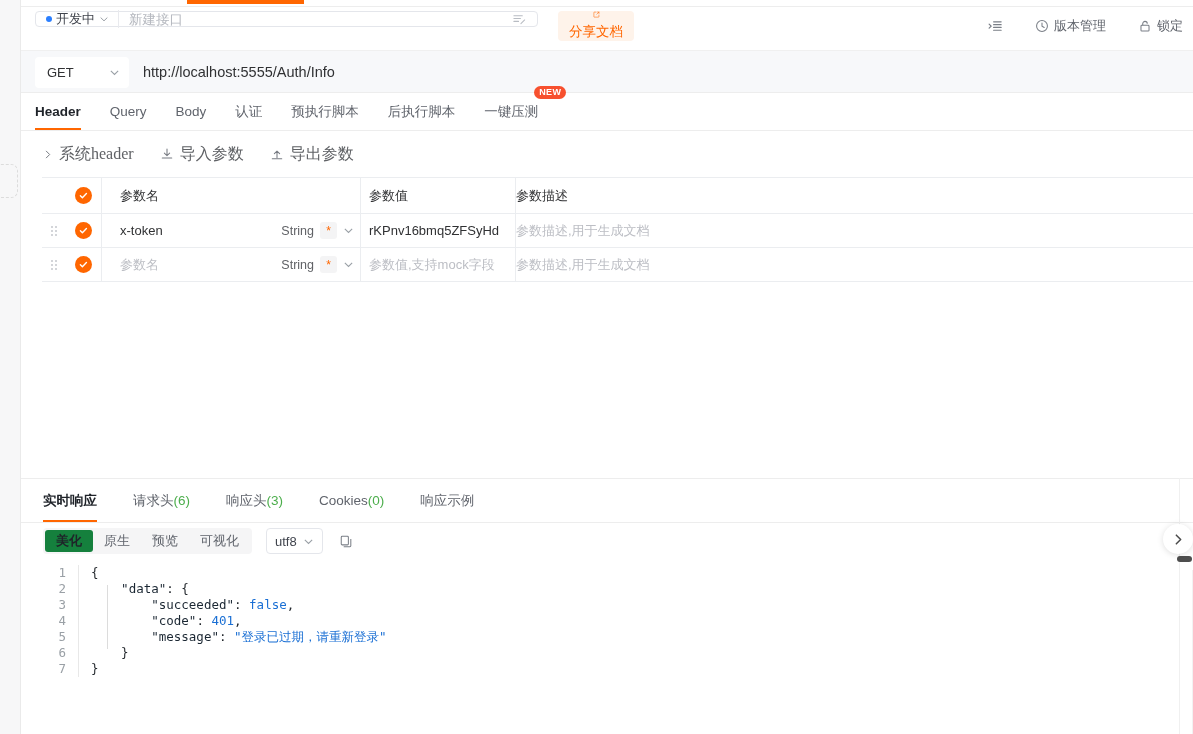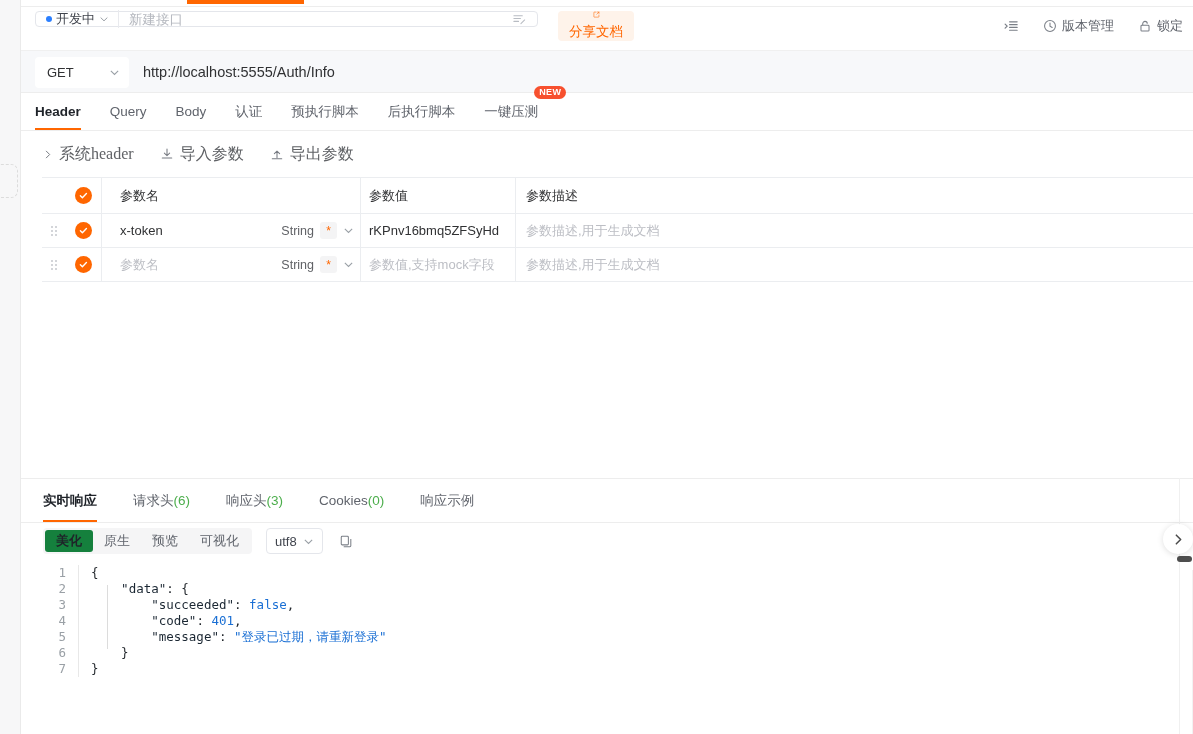--- a/index.html
+++ b/index.html
@@ -95,21 +95,21 @@
     color: #f60;
     border: none; border-radius: 4px;
     font-size: 13.5px;
     font-family: inherit;
     cursor: pointer;
     flex-direction: column;
   }
 
   .hdr-right {
     position: absolute; right: 10px; top: 3px;
-    height: 30px; display: flex; align-items: center; gap: 24px;
+    height: 30px; display: flex; align-items: center; gap: 32px;
   }
   .hdr-act {
     display: flex; align-items: center; gap: 5px;
     font-size: 13px; color: #60646c;
     cursor: pointer; white-space: nowrap;
   }
 
   
   .urlbar {
     position: absolute; left: 0; top: 50px;
@@ -212,21 +212,20 @@
     display: flex; align-items: center;
     border-left: 1px solid #ebedf0;
     padding-left: 8px;
     font-size: 13px; color: #303133;
     overflow: hidden; white-space: nowrap;
   }
   .c-desc {
     flex: 1; height: 100%;
     display: flex; align-items: center;
     border-left: 1px solid #ebedf0;
-    padding-left: 10px;
     font-size: 13px; color: #303133;
   }
   .ph { color: #bcbec4; }
   .hdtxt { color: #303133; font-size: 13px; }
 
   .chk-on {
     width: 17px; height: 17px; border-radius: 50%;
     background: #f60;
     display: flex; align-items: center; justify-content: center;
     cursor: pointer;

